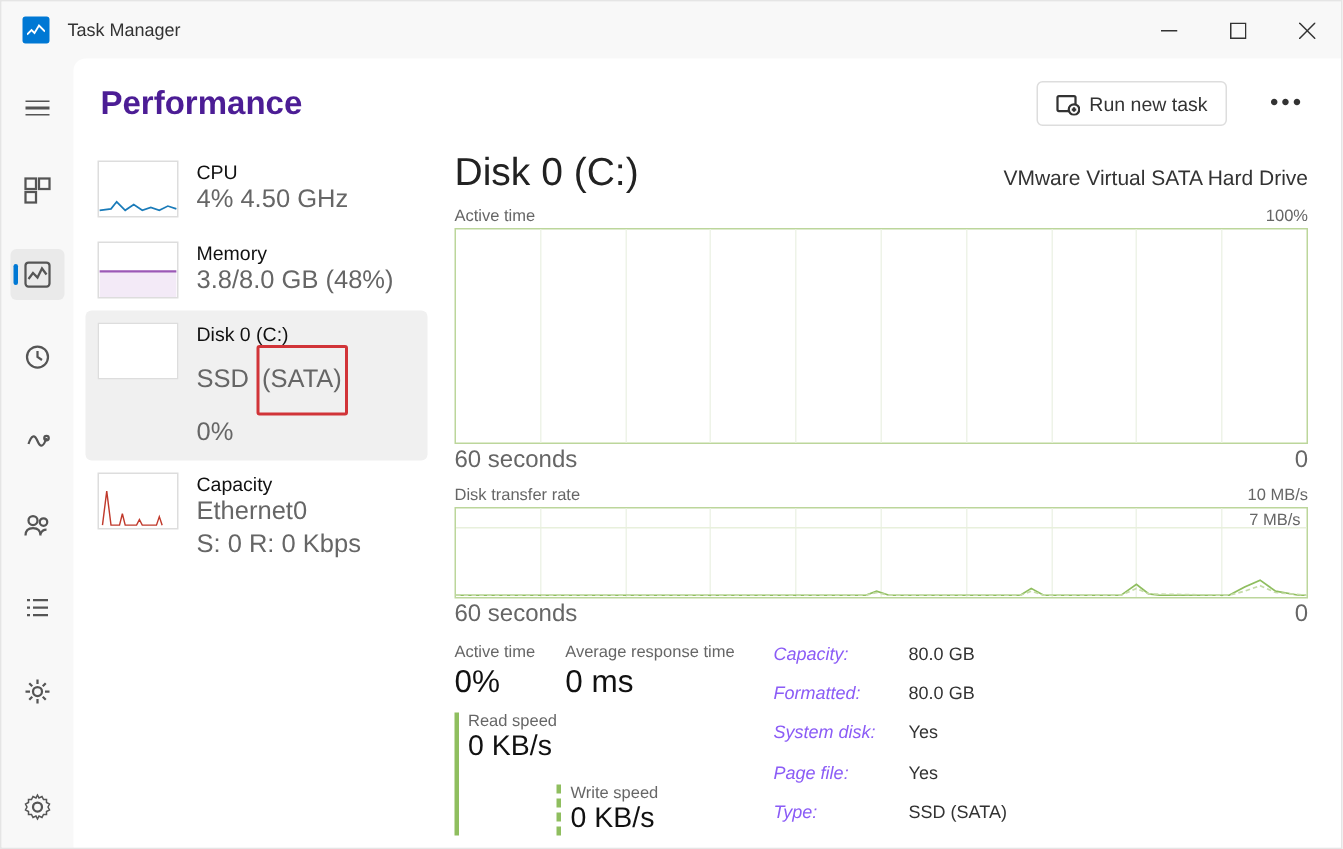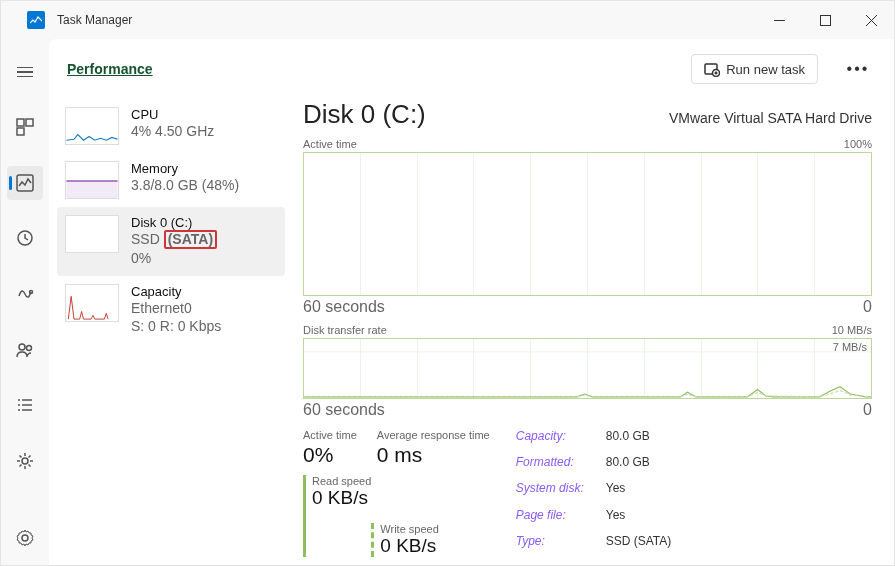--- a/index.html
+++ b/index.html
@@ -1,53 +1,53 @@
 <!DOCTYPE html>
 <html><head>
 <meta charset="utf-8">
 <style>
 * { margin:0; padding:0; box-sizing:border-box; font-family:"Segoe UI",Arial,sans-serif; }
 body { width:895px; height:566px; background:#f8f8f8; overflow:hidden; border:1px solid #e5e5e5; }
 
-.titlebar { height:38px; display:flex; align-items:center; padding-left:26px; background:#f8f8f8; }
+.titlebar { height:38px; display:flex; align-items:center; padding-left:14px; background:#f8f8f8; }
 .app-icon { width:18px; height:18px; background:#0078d4; border-radius:2px; margin-right:12px; display:flex; align-items:center; justify-content:center; }
 .app-icon svg { width:12px; height:12px; }
 .app-title { font-size:12px; color:#333; }
 .win-ctrls { margin-left:auto; display:flex; }
 .win-btn { width:46px; height:38px; display:flex; align-items:center; justify-content:center; color:#333; }
 .win-btn svg { width:11px; height:11px; stroke:#333; stroke-width:1; fill:none; }
 
 .body-row { display:flex; height:528px; }
 .icon-rail { width:48px; background:#f8f8f8; display:flex; flex-direction:column; align-items:center; padding-top:16px; gap:22px; }
 .rail-btn { width:36px; height:36px; display:flex; align-items:center; justify-content:center; border-radius:4px; color:#555; position:relative; }
 .rail-btn.active { background:#eaeaea; }
 .rail-btn.active::before { content:""; position:absolute; left:2px; top:10px; bottom:10px; width:3px; background:#0078d4; border-radius:2px; }
 .rail-spacer { flex:1; }
 .rail-btn svg { width:18px; height:18px; stroke:#555; stroke-width:1.5; fill:none; }
 .hamburger { display:flex; flex-direction:column; gap:3px; }
 .hamburger span { width:16px; height:1.5px; background:#555; }
 
 .content { flex:1; background:#fff; border-radius:8px 0 0 0; display:flex; flex-direction:column; }
 .header { display:flex; align-items:center; padding:14px 20px 10px 18px; }
-.header-title { font-size:14px; font-weight:600; color:#14532d;text-decoration:underline; }
+.header-title { font-size:22px; font-weight:600; color:#4c1d95; }
 .header-actions { margin-left:auto; display:flex; align-items:center; gap:24px; }
 .run-task-btn { display:flex; align-items:center; gap:6px; padding:6px 12px; border:1px solid #ddd; border-radius:4px; font-size:13px; color:#333; background:#fff; }
 .run-task-btn svg { width:16px; height:16px; stroke:#333; stroke-width:1.5; fill:none; }
 .more-btn { width:32px; height:32px; display:flex; align-items:center; justify-content:center; font-size:16px; color:#333; letter-spacing:2px; }
 
 .main-split { display:flex; flex:1; overflow:hidden;justify-content:center; }
 .category-list { width:244px; padding:4px 8px; }
 .cat-item { display:flex; gap:12px; padding:8px 8px; border-radius:4px; }
 .cat-item.active { background:#f0f0f0; }
 .thumb { width:54px; height:38px; border:1px solid #ddd; background:#fff; position:relative; overflow:hidden; }
 .thumb svg { width:100%; height:100%; }
 .cat-text { display:flex; flex-direction:column; }
 .cat-title { font-size:13px; color:#111; }
-.cat-sub { font-size:14px; color:#666; line-height:1.3; }
-.sata-highlight { border:2px solid #d13438; padding:0 2px; border-radius:2px; display:inline-block; line-height:1.1;font-weight:bold; }
+.cat-sub { font-size:17px; color:#666; line-height:1.3; }
+.sata-highlight { border:2px solid #d13438; padding:12px 2px; border-radius:2px; display:inline-block; line-height:1.1; }
 
 .detail { flex:1; padding:4px 22px 10px 10px; display:flex; flex-direction:column; }
 .detail-head { display:flex; justify-content:space-between; align-items:baseline; }
 .detail-title { font-size:26px; font-weight:400; color:#222; }
 .detail-desc { font-size:14px; color:#333; }
 .chart-label-row { display:flex; justify-content:space-between; font-size:11px; color:#666; margin-top:8px; }
 .chart { border:1px solid #bcd69b; background:#fff; position:relative; }
 .chart.big { height:152px; margin-top:2px; }
 .chart.small { height:64px; margin-top:2px; }
 .chart .grid-v { position:absolute; top:0; bottom:0; display:flex; width:100%; }

